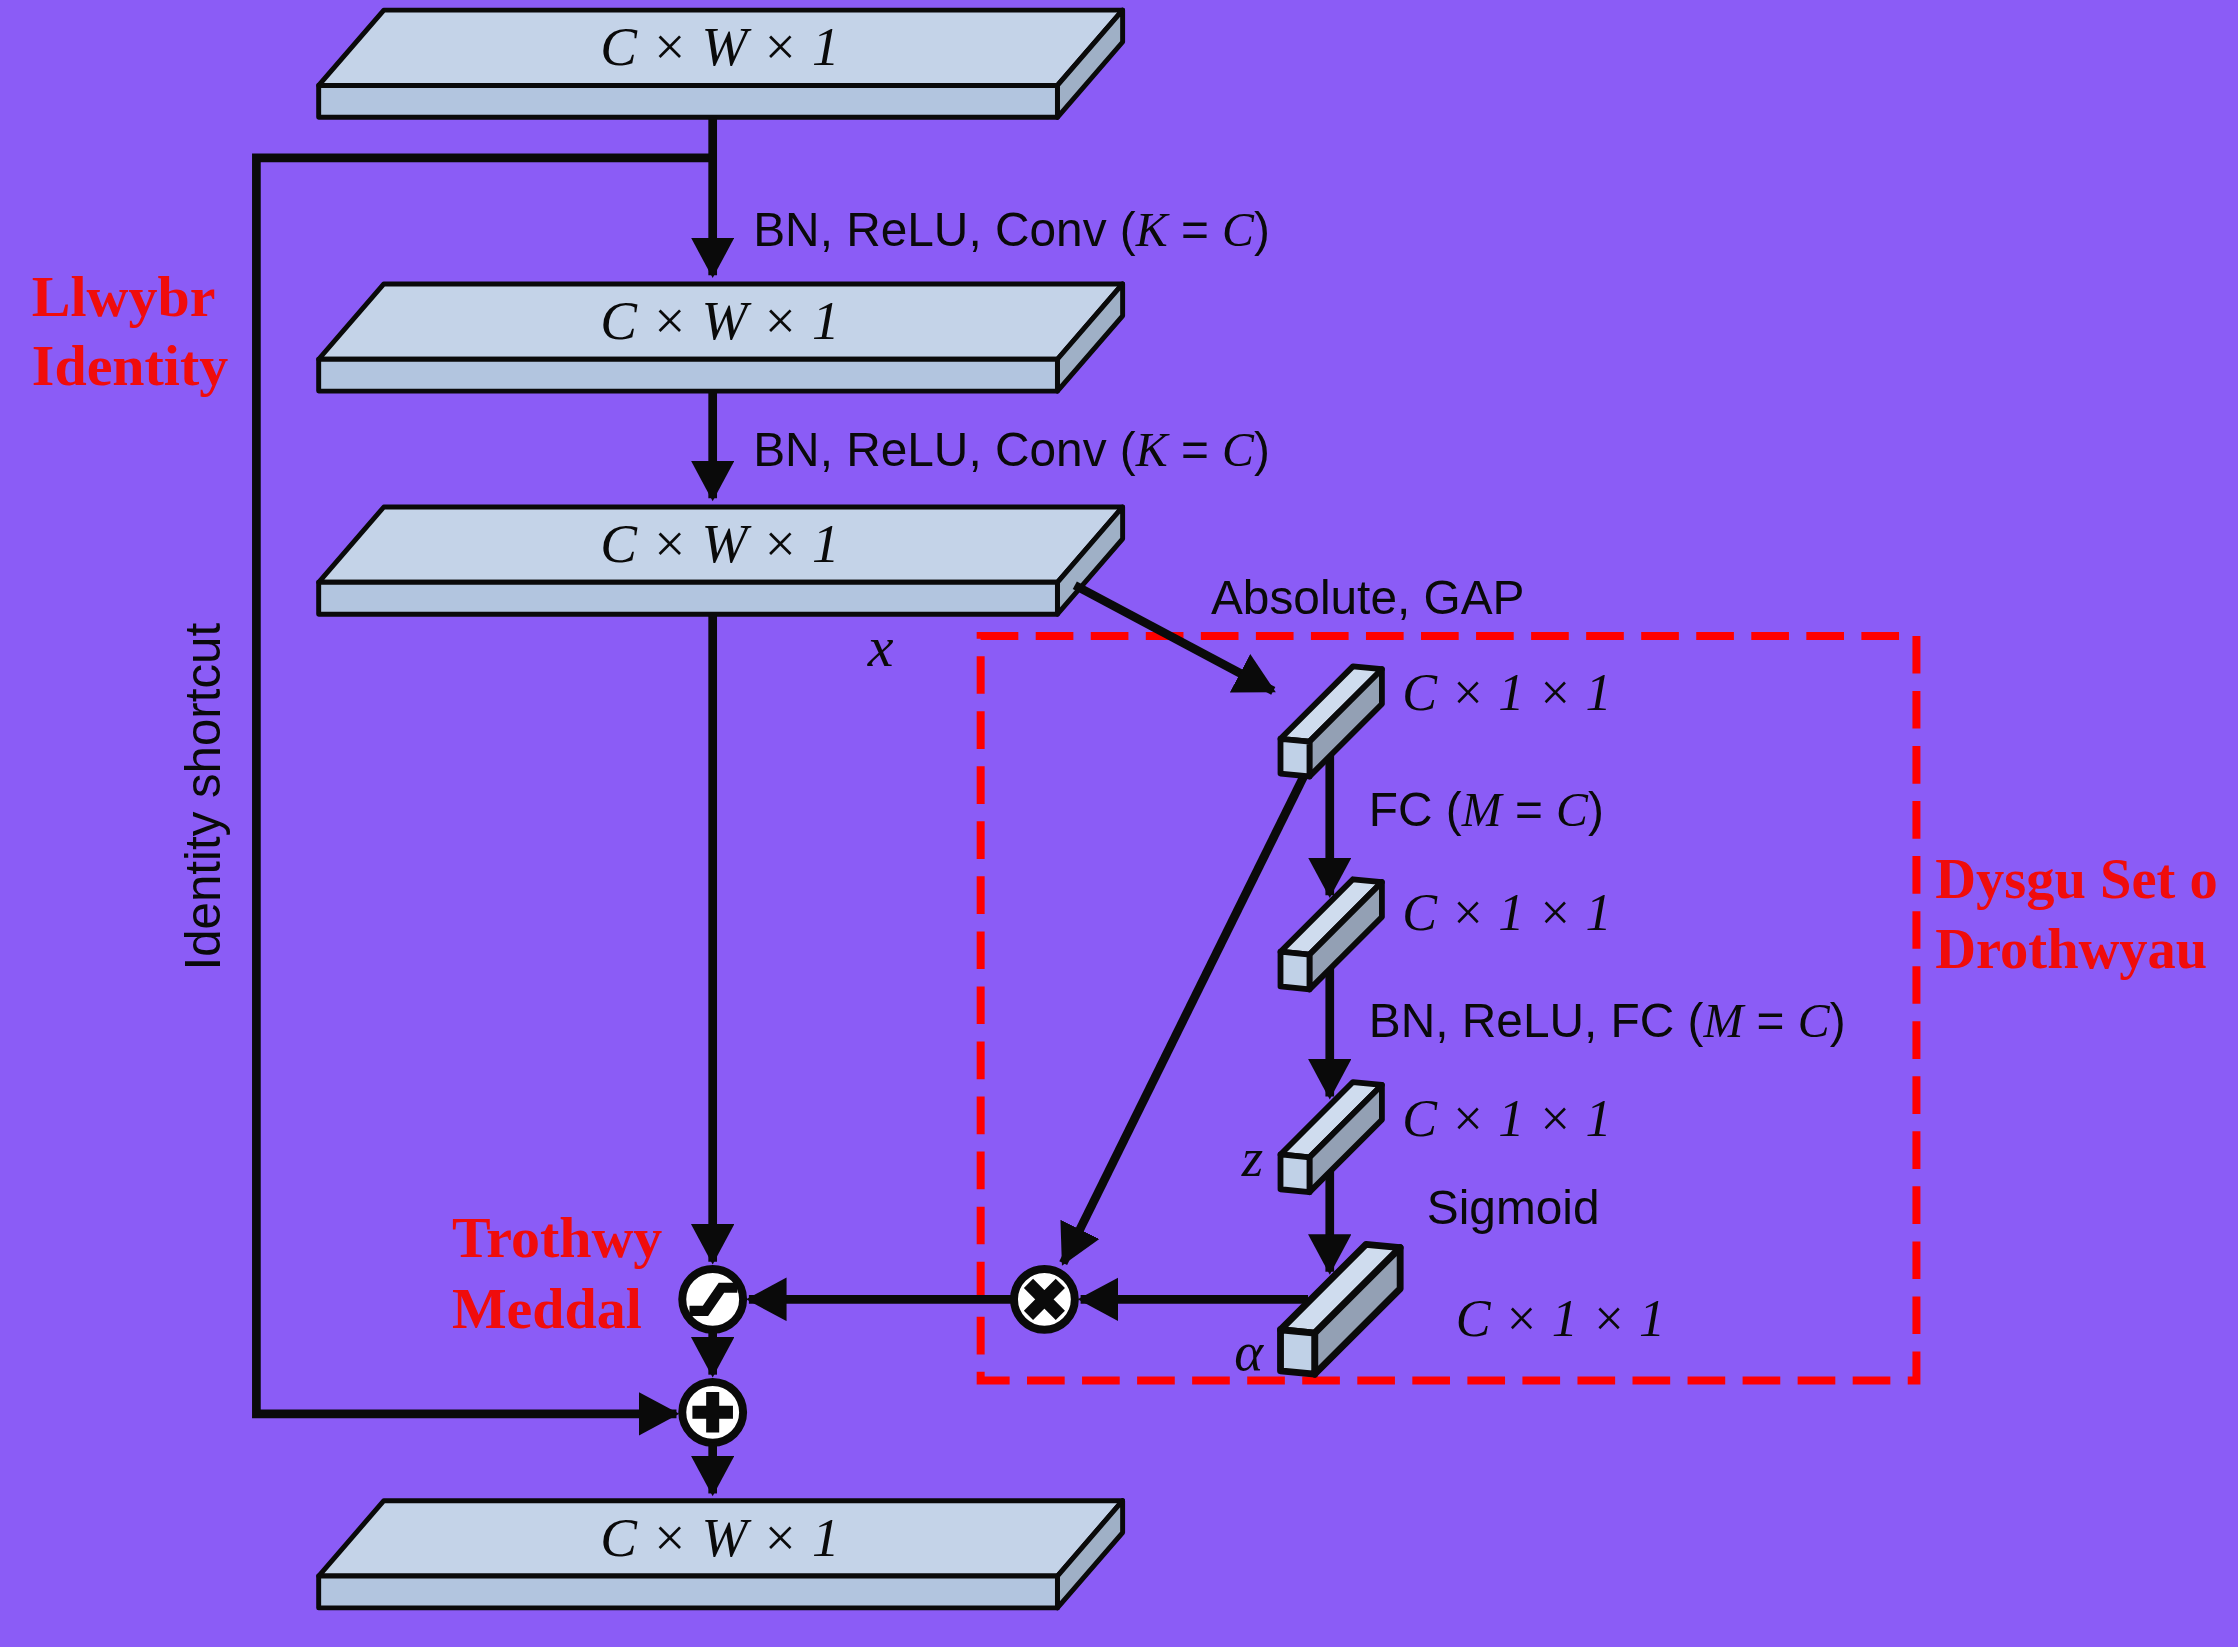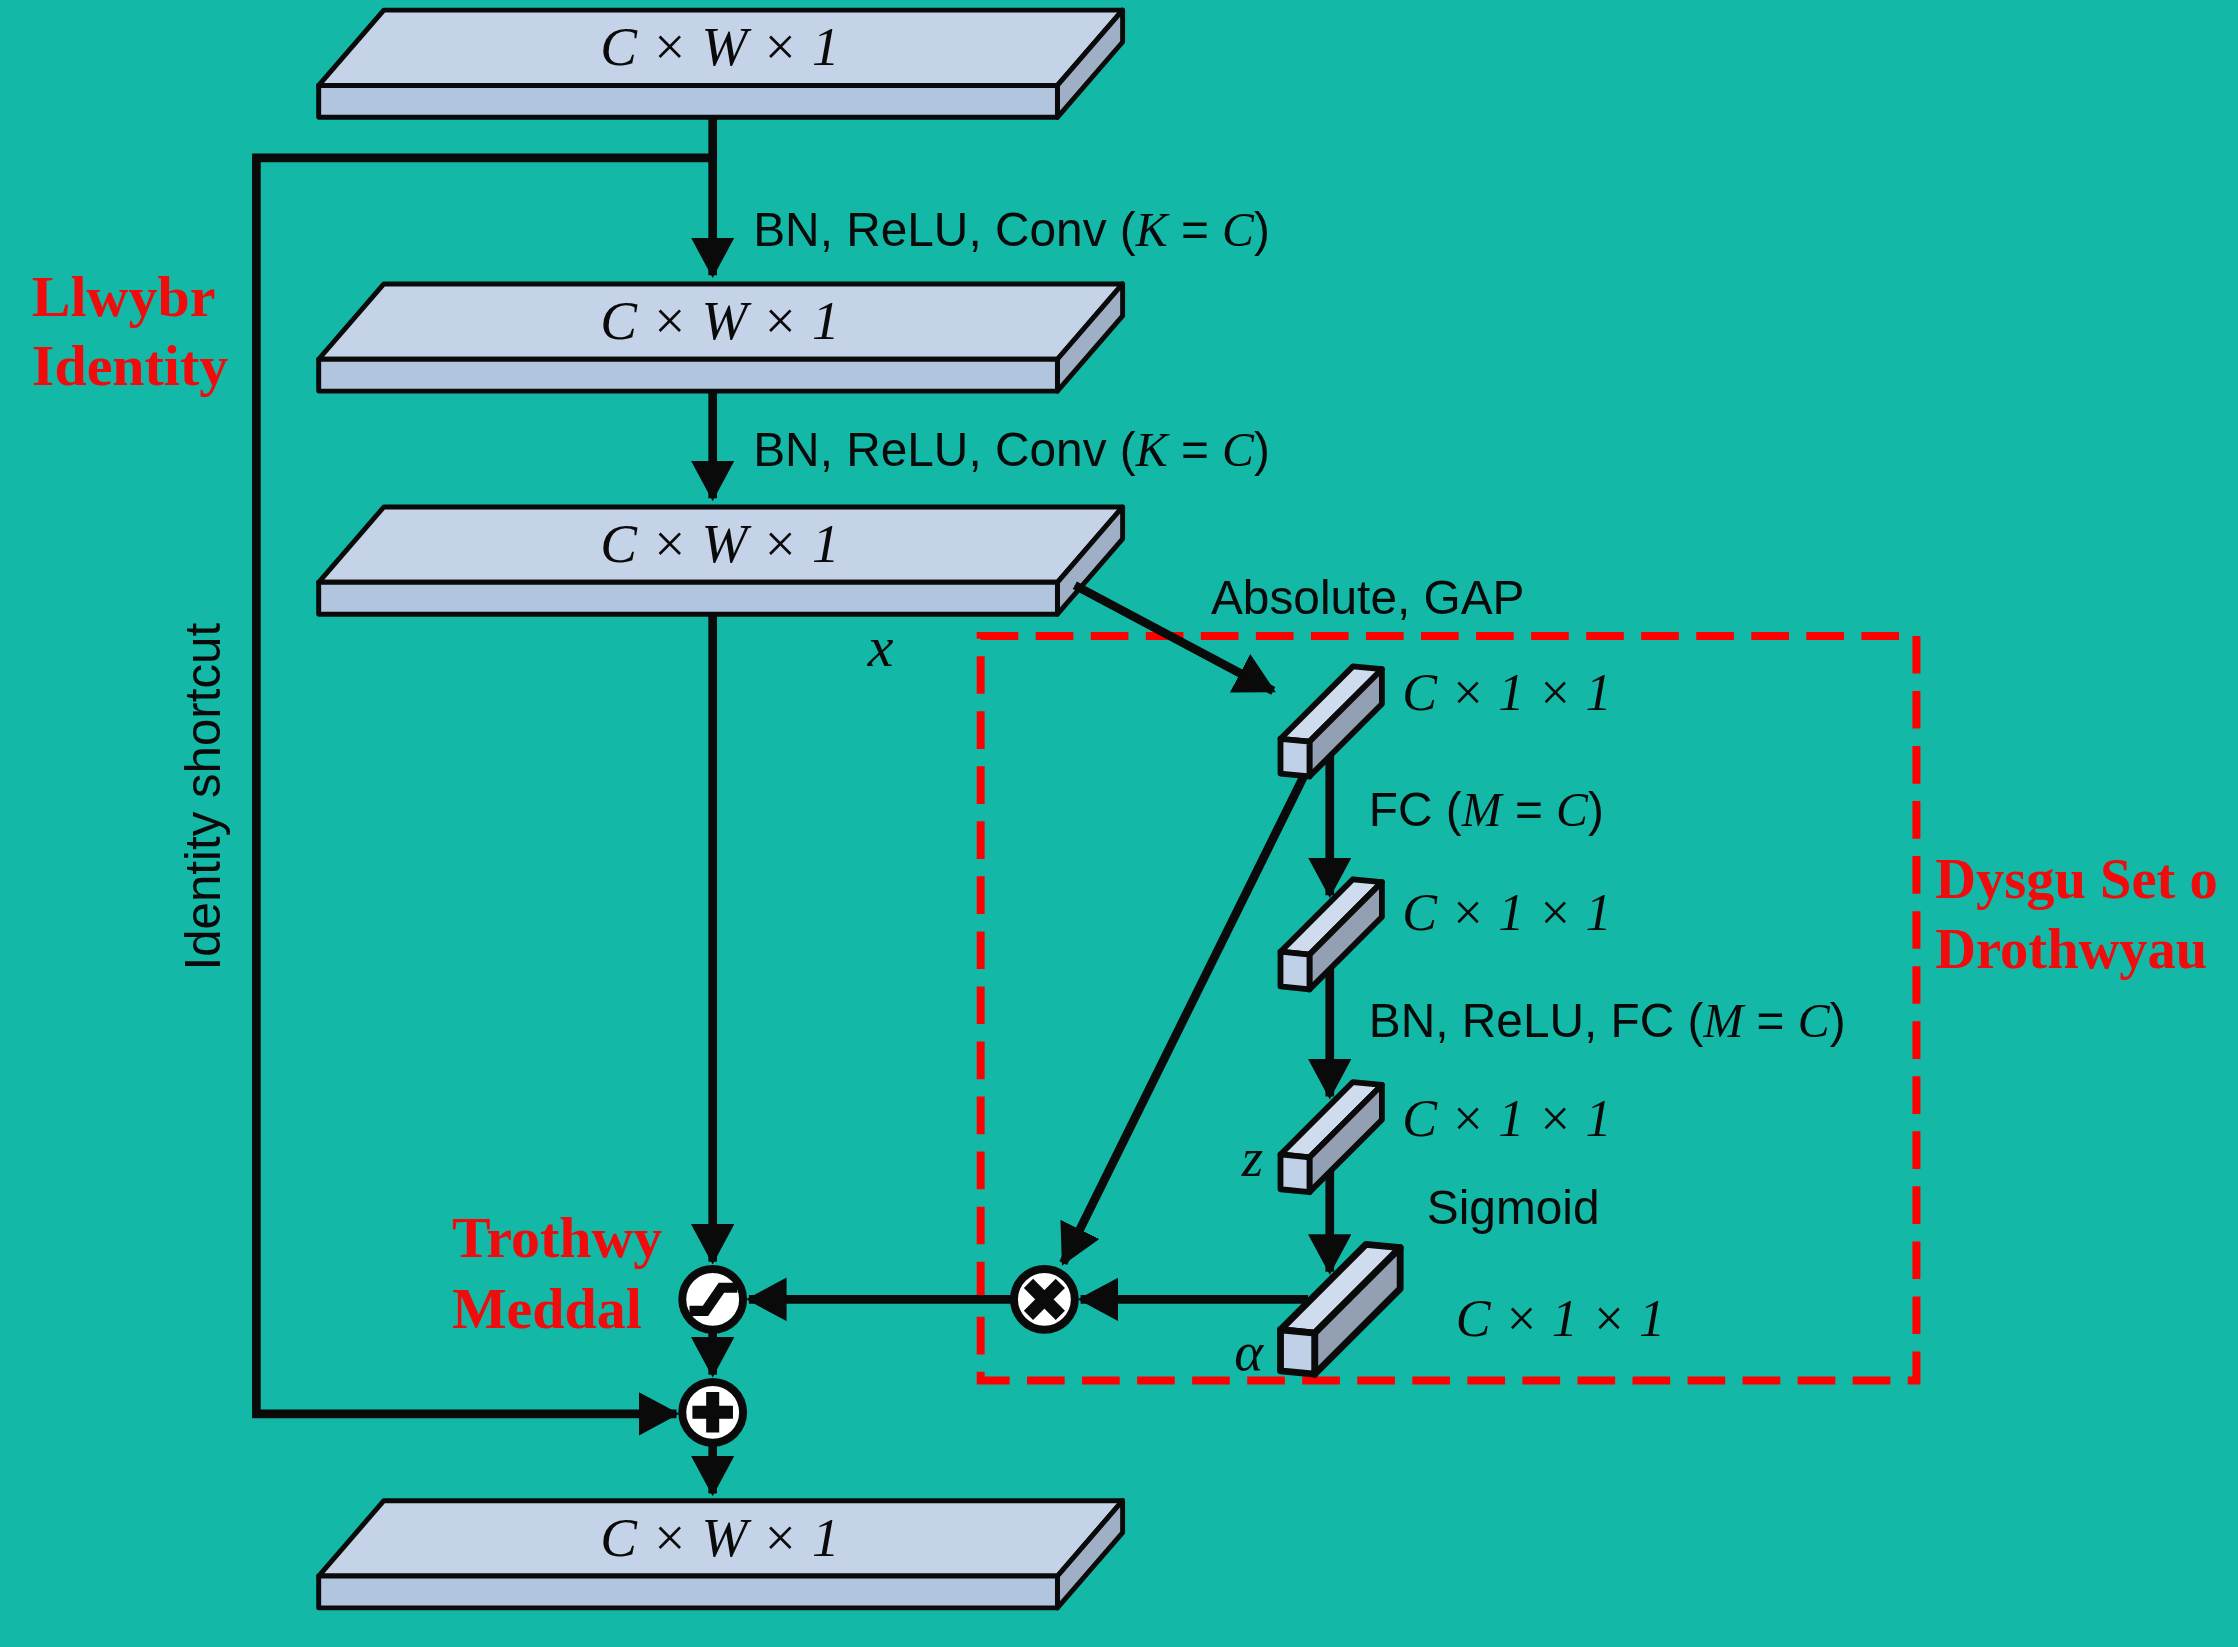--- a/index.html
+++ b/index.html
@@ -1,16 +1,16 @@
 <!DOCTYPE html>
 <html style="font-size:10px"><head>
 <meta charset="utf-8">
 <style>
   html,body{margin:0;padding:0;background:#ffffff;width:100%;height:100%;}
-  .stage{width:100vw;height:100vh;display:flex;align-items:center;justify-content:center;background:#14b8a6;}
+  .stage{width:100vw;height:100vh;display:flex;align-items:center;justify-content:center;background:#8b5cf6;}
   svg{display:block;width:100%;height:100%;}
   .ln{stroke:#0a0a0a;fill:none;}
   .shape{stroke:#0a0a0a;stroke-width:3.4;stroke-linejoin:round;}
   .barshape{stroke:#0a0a0a;stroke-width:4;stroke-linejoin:round;}
   .opcircle{stroke:#0a0a0a;stroke-width:5.5;fill:#ffffff;}
   .opglyph{stroke:#0a0a0a;fill:none;}
   .sans{font-family:"Liberation Sans",sans-serif;fill:#0a0a0a;}
   .mathit{font-family:"Liberation Serif",serif;font-style:italic;fill:#0a0a0a;}
   .redlbl{font-family:"Liberation Serif",serif;font-weight:bold;}
   text{white-space:pre;}

